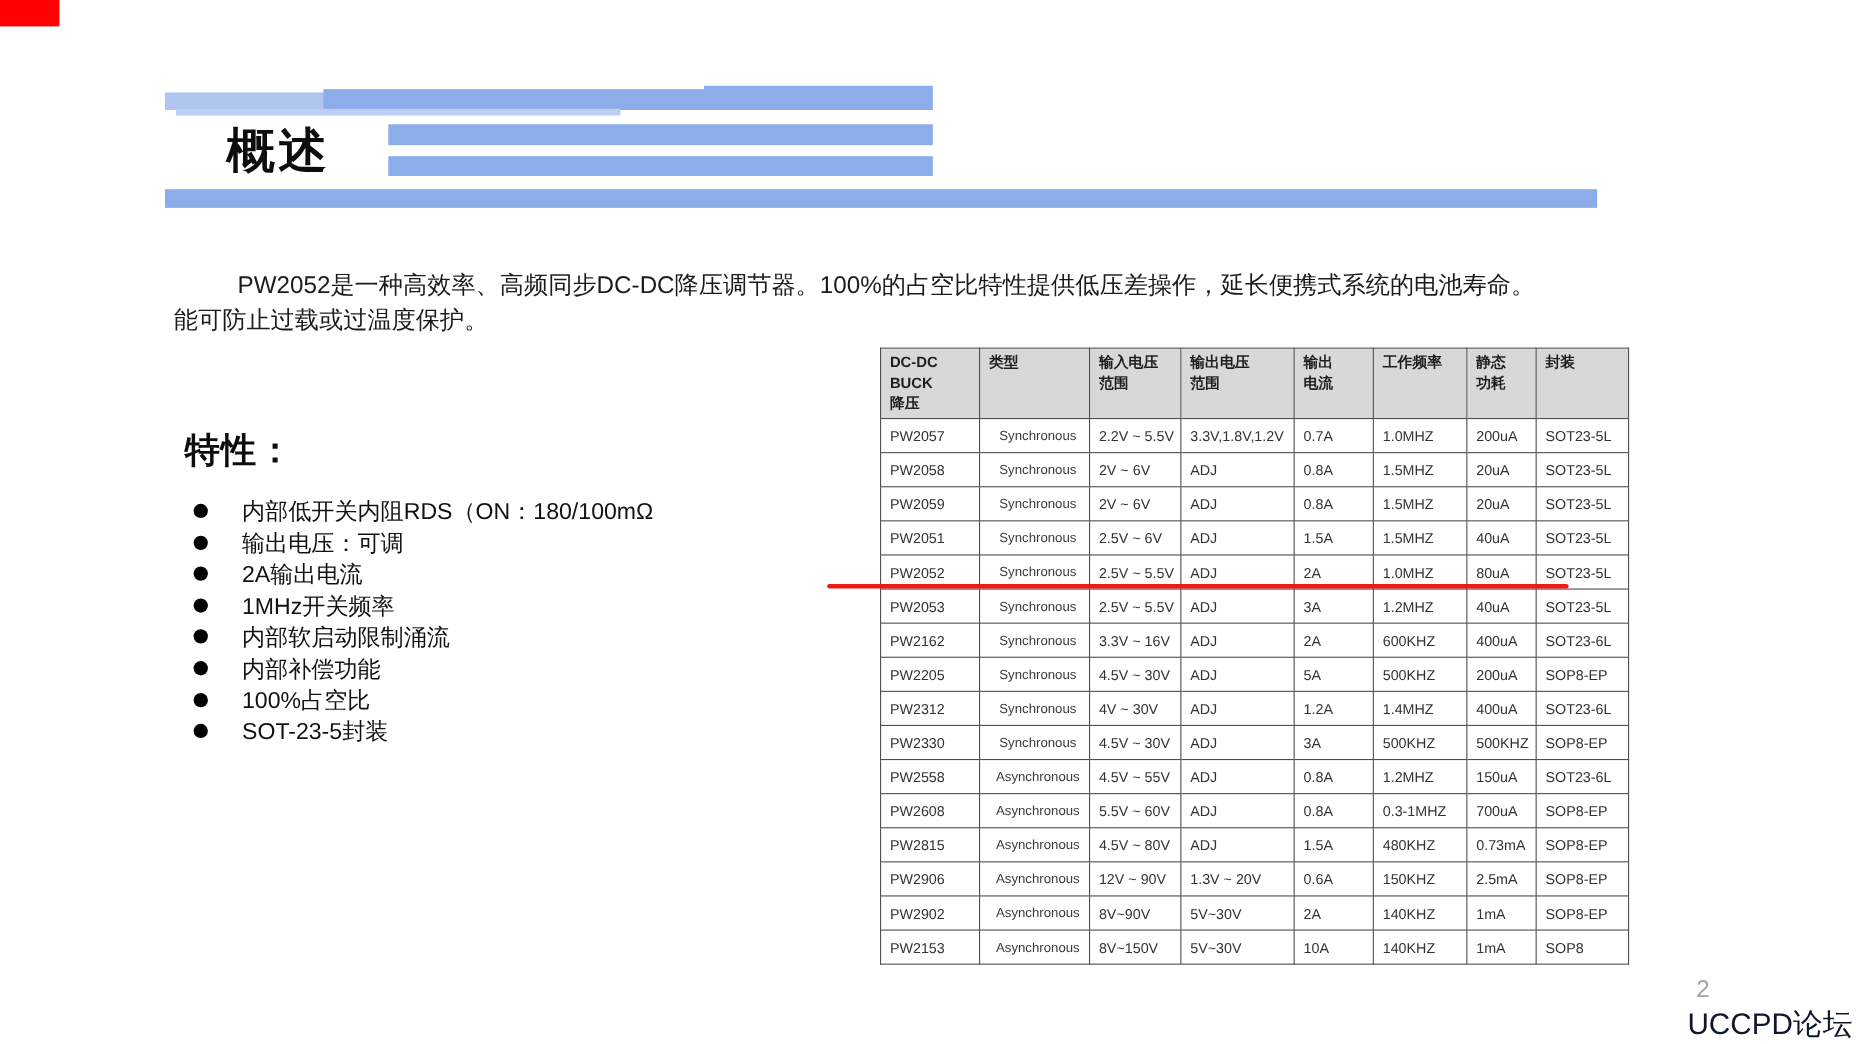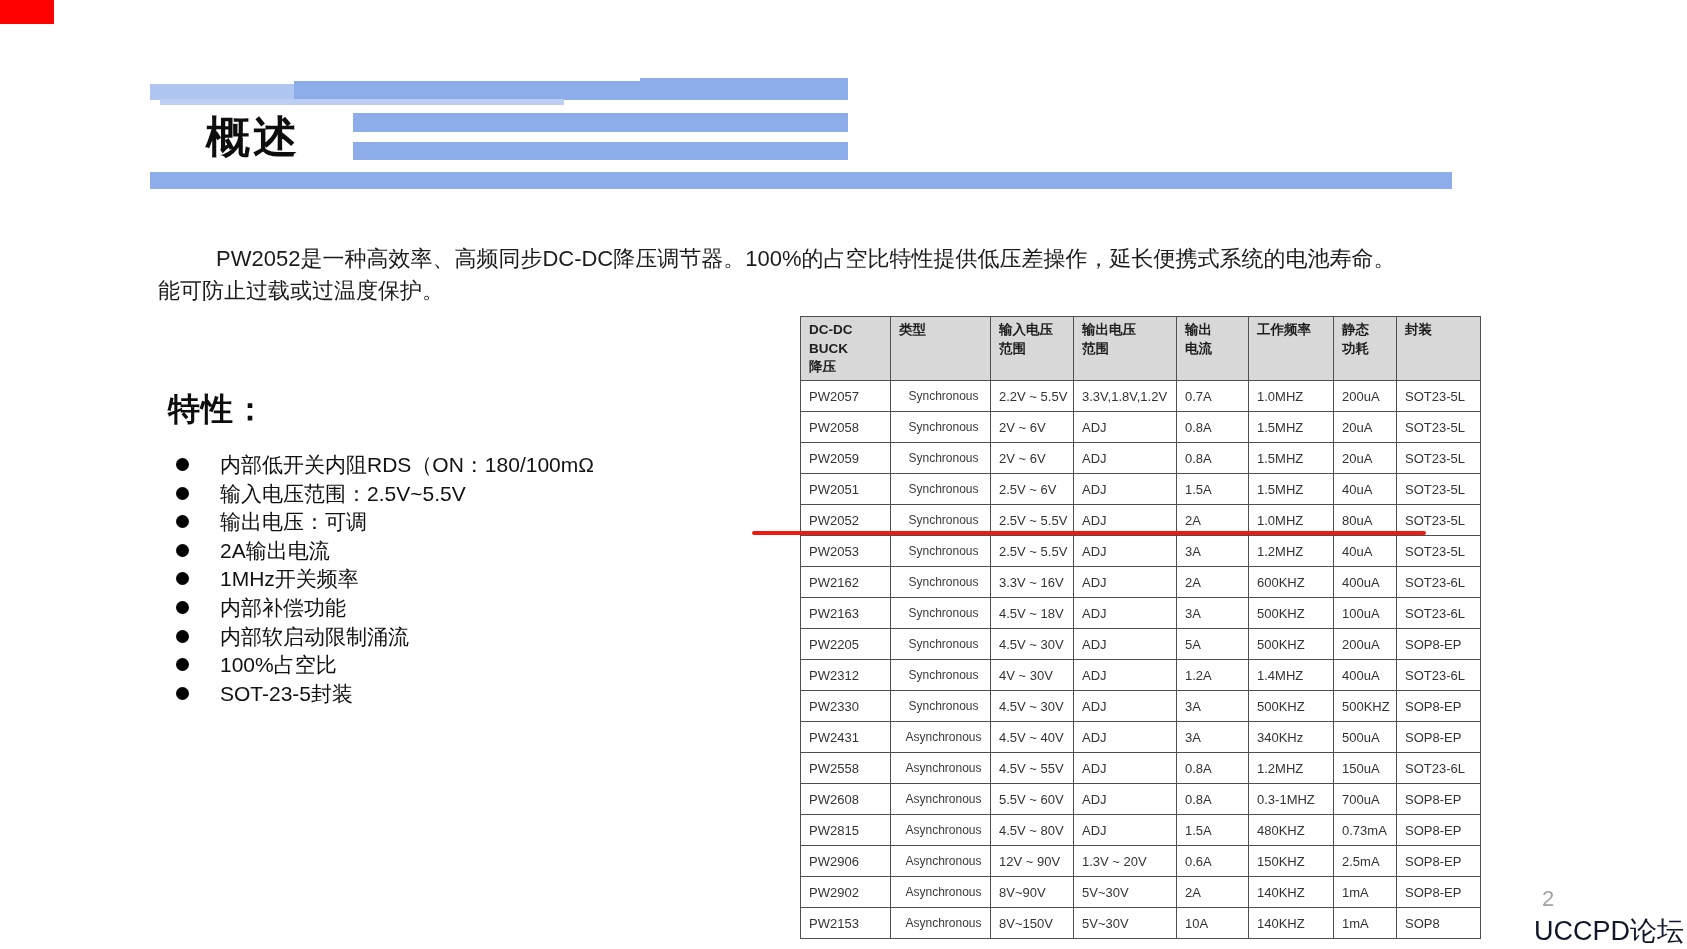--- a/index.html
+++ b/index.html
@@ -77,41 +77,37 @@
 </div>
 
 <div class="abs features-heading">特性：</div>
 <div class="abs features-list">
     <div class="feat">
       <span class="dot"></span>
       <span class="ftx">内部低开关内阻RDS（ON：180/100mΩ</span>
     </div>
     <div class="feat">
       <span class="dot"></span>
-      <span class="ftx">输入电压范围：2.5V~5.5V</span>
-    </div>
-    <div class="feat">
-      <span class="dot"></span>
       <span class="ftx">输出电压：可调</span>
     </div>
     <div class="feat">
       <span class="dot"></span>
       <span class="ftx">2A输出电流</span>
     </div>
     <div class="feat">
       <span class="dot"></span>
       <span class="ftx">1MHz开关频率</span>
     </div>
     <div class="feat">
       <span class="dot"></span>
+      <span class="ftx">内部软启动限制涌流</span>
+    </div>
+    <div class="feat">
+      <span class="dot"></span>
       <span class="ftx">内部补偿功能</span>
-    </div>
-    <div class="feat">
-      <span class="dot"></span>
-      <span class="ftx">内部软启动限制涌流</span>
     </div>
     <div class="feat">
       <span class="dot"></span>
       <span class="ftx">100%占空比</span>
     </div>
     <div class="feat">
       <span class="dot"></span>
       <span class="ftx">SOT-23-5封装</span>
     </div>
   </div>
@@ -211,30 +207,20 @@
           <td>PW2162</td>
           <td class="type">Synchronous</td>
           <td>3.3V ~ 16V</td>
           <td>ADJ</td>
           <td>2A</td>
           <td>600KHZ</td>
           <td>400uA</td>
           <td>SOT23-6L</td>
         </tr>
         <tr>
-          <td>PW2163</td>
-          <td class="type">Synchronous</td>
-          <td>4.5V ~ 18V</td>
-          <td>ADJ</td>
-          <td>3A</td>
-          <td>500KHZ</td>
-          <td>100uA</td>
-          <td>SOT23-6L</td>
-        </tr>
-        <tr>
           <td>PW2205</td>
           <td class="type">Synchronous</td>
           <td>4.5V ~ 30V</td>
           <td>ADJ</td>
           <td>5A</td>
           <td>500KHZ</td>
           <td>200uA</td>
           <td>SOP8-EP</td>
         </tr>
         <tr>
@@ -248,30 +234,20 @@
           <td>SOT23-6L</td>
         </tr>
         <tr>
           <td>PW2330</td>
           <td class="type">Synchronous</td>
           <td>4.5V ~ 30V</td>
           <td>ADJ</td>
           <td>3A</td>
           <td>500KHZ</td>
           <td>500KHZ</td>
-          <td>SOP8-EP</td>
-        </tr>
-        <tr>
-          <td>PW2431</td>
-          <td class="type">Asynchronous</td>
-          <td>4.5V ~ 40V</td>
-          <td>ADJ</td>
-          <td>3A</td>
-          <td>340KHz</td>
-          <td>500uA</td>
           <td>SOP8-EP</td>
         </tr>
         <tr>
           <td>PW2558</td>
           <td class="type">Asynchronous</td>
           <td>4.5V ~ 55V</td>
           <td>ADJ</td>
           <td>0.8A</td>
           <td>1.2MHZ</td>
           <td>150uA</td>

